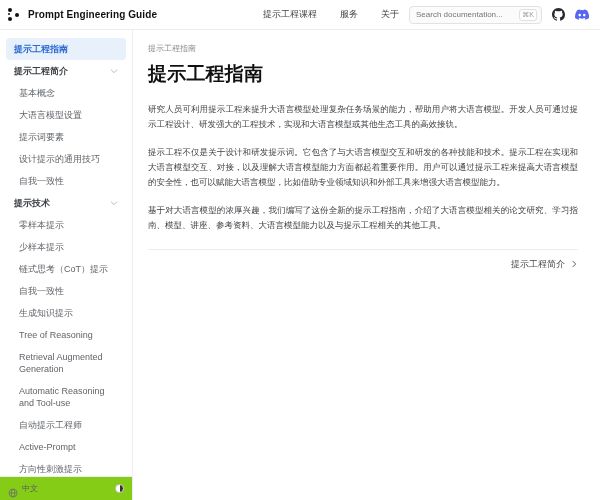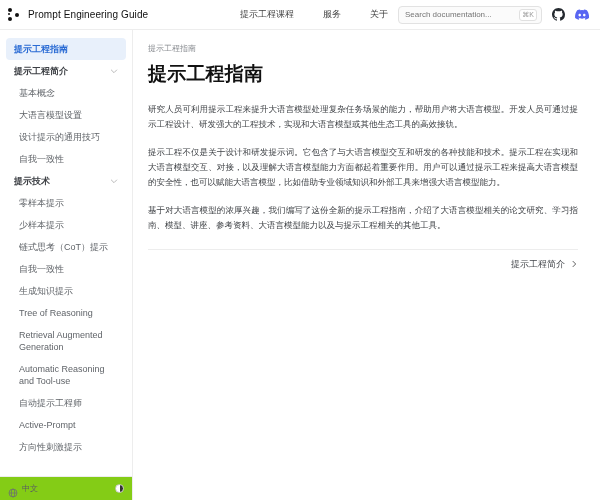--- a/index.html
+++ b/index.html
@@ -23,29 +23,29 @@
   }
   .brand { display: flex; align-items: center; gap: 5px; }
   .brand-logo { width: 15px; height: 13px; position: relative; }
   .brand-logo i {
     position: absolute; width: 4px; height: 4px; border-radius: 50%; background: #111;
   }
   .brand-logo i:nth-child(1) { left: 0; top: 0; }
   .brand-logo i:nth-child(2) { left: 0; top: 9px; }
   .brand-logo i:nth-child(3) { left: 7px; top: 4.5px; }
   .brand-logo i:nth-child(4) { left: 0; top: 4.5px; width: 2px; height: 2px; }
-  .brand-name { font-size: 10px; font-weight: normal; letter-spacing: .1px; color: #111; }
+  .brand-name { font-size: 10px; font-weight: bold; letter-spacing: .1px; color: #111; }
 
   .header-spacer { flex: 1 1 auto; }
-  .nav { display: flex; align-items: center; gap: 29px; margin-right: 10px; }
+  .nav { display: flex; align-items: center; gap: 23px; margin-right: 10px; }
   .nav-link { font-size: 9px; color: #3f3f3f; cursor: pointer; white-space: nowrap; }
 
   .search-box {
     display: flex; align-items: center; gap: 4px;
-    width: 144px; height: 18px;
+    width: 133px; height: 18px;
     border: 1px solid #e2e2e2; border-radius: 4px;
     background: #fbfbfb; padding: 0 4px 0 6px;
   }
   .search-input {
     border: none; outline: none; background: transparent;
     font-size: 8px; color: #888; flex: 1 1 auto;
     font-family: "Liberation Sans", sans-serif;
     width: 100%; padding: 0;
   }
   .kbd {
@@ -165,20 +165,23 @@
                 <path d="M2 4.5 6 8.5 10 4.5" stroke="#777" stroke-width="1.4" fill="none" stroke-linecap="round" stroke-linejoin="round"></path>
               </svg>
           </span>
         </div>
 
         <div class="s-item child">
           <span class="s-label">基本概念</span>
         </div>
         <div class="s-item child">
           <span class="s-label">大语言模型设置</span>
+        </div>
+        <div class="s-item child">
+          <span class="s-label">提示词要素</span>
         </div>
         <div class="s-item child">
           <span class="s-label">设计提示的通用技巧</span>
         </div>
         <div class="s-item child">
           <span class="s-label">自我一致性</span>
         </div>
 
         <div class="s-item group">
           <span class="s-label">提示技术</span>

